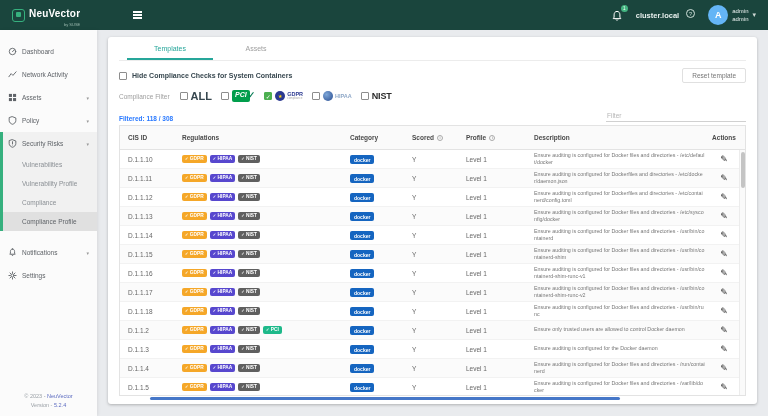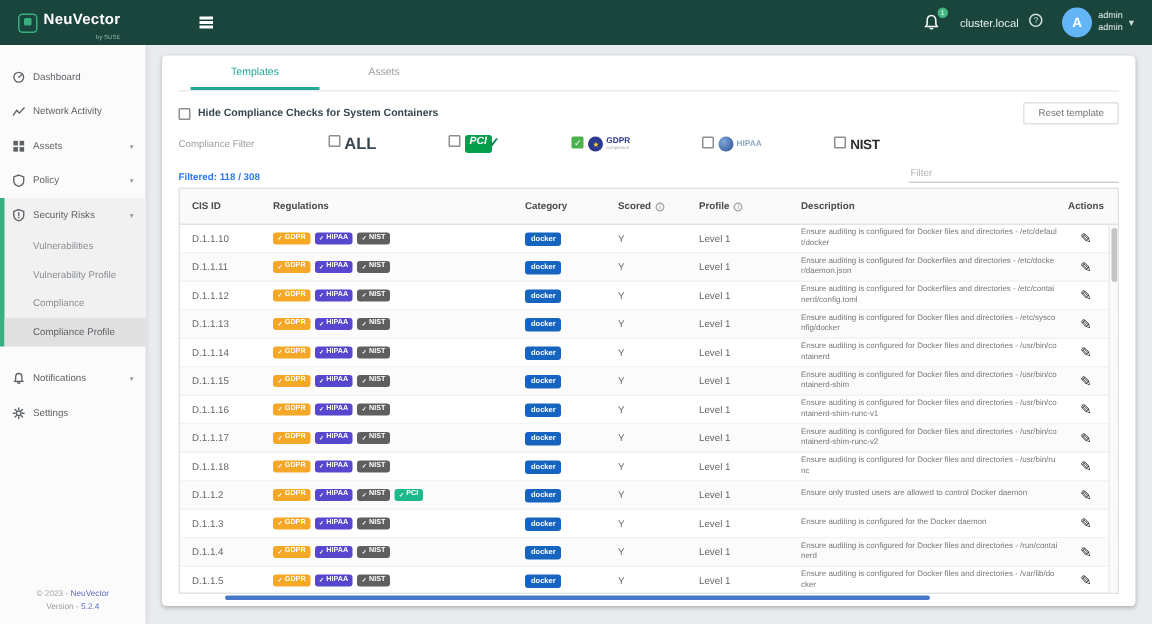--- a/index.html
+++ b/index.html
@@ -12,21 +12,21 @@
   .logo-mark{width:13px;height:13px;border:1.5px solid #36b07e;border-radius:3px;position:relative;flex-shrink:0;}
   .logo-mark::after{content:"";position:absolute;left:2.5px;top:2.5px;width:5px;height:5px;background:#36b07e;border-radius:1px;}
   .brand-name{font-size:10px;font-weight:700;line-height:1;letter-spacing:.2px;}
   .brand-sub{display:block;font-size:4px;color:#9ab8ad;text-align:right;margin-top:1px;}
   .hamburger{margin-left:26px;display:flex;flex-direction:column;gap:1.5px;cursor:pointer;padding:3px;}
   .hamburger i{width:9px;height:1.5px;background:#fff;display:block;}
   .header-right{margin-left:auto;display:flex;align-items:center;gap:13px;}
   .bell-wrap{position:relative;width:12px;height:13px;}
   .bell-badge{position:absolute;top:-4px;right:-5px;background:#43b581;color:#fff;font-size:4.5px;
     min-width:7px;height:7px;border-radius:50%;display:flex;align-items:center;justify-content:center;}
-  .cluster{font-size:7.5px;font-weight:400;color:#e8f0ee;}
+  .cluster{font-size:7.5px;font-weight:700;color:#e8f0ee;}
   .help{width:9px;height:9px;border:1px solid #cfe0da;border-radius:50%;font-size:5.5px;display:flex;
     align-items:center;justify-content:center;color:#cfe0da;align-self:flex-start;margin-top:4px;margin-left:-6px;}
   .avatar{width:20px;height:20px;border-radius:50%;background:#64b5f6;display:flex;align-items:center;
     justify-content:center;font-size:9px;color:#fff;font-weight:600;}
   .user-menu{display:flex;align-items:center;gap:4px;cursor:pointer;}
   .user-block{font-size:6px;line-height:1.35;color:#e8f0ee;}
   .chev{font-size:7px;color:#cfd8d4;}
 
   
   .shell{display:flex;height:386px;}
@@ -56,21 +56,21 @@
   .row-hide{display:flex;align-items:center;margin-top:7px;}
   .checkbox{width:8px;height:8px;border:1px solid #8d8d8d;border-radius:1px;background:#fff;
     display:inline-flex;align-items:center;justify-content:center;flex-shrink:0;font-size:6px;color:transparent;}
   .checkbox.checked{background:#4caf50;border-color:#4caf50;color:#fff;}
   .hide-label{font-size:7px;font-weight:700;color:#37474f;margin-left:5px;}
   .reset-btn{margin-left:auto;font-size:6.5px;color:#757575;border:1px solid #e0e0e0;border-radius:2px;
     padding:3px 9px;background:#fff;cursor:pointer;font-family:inherit;}
 
   .row-filter{display:flex;align-items:center;gap:9px;margin-top:6px;min-height:14px;}
   .cf-label{font-size:6.5px;color:#9e9e9e;margin-right:1px;}
-  .cf-item{display:flex;align-items:flex-start;gap:3px;cursor:pointer;margin-left:39px;}
+  .cf-item{display:flex;align-items:center;gap:3px;cursor:pointer;}
   .cf-all{font-size:11px;font-weight:800;color:#37474f;}
   .logo-pci{display:flex;align-items:center;}
   .pci-box{background:#019e4c;border-radius:2px;padding:1px 3px 2px;color:#fff;font-weight:800;
     font-style:italic;font-size:7px;line-height:1.2;}
   .pci-check{color:#0a7d57;font-size:9px;font-weight:800;margin-left:-2px;line-height:1;}
   .logo-gdpr{display:flex;align-items:center;gap:2px;}
   .gdpr-circle{width:10px;height:10px;border-radius:50%;background:#2b3990;color:#ffd617;font-size:5px;
     display:flex;align-items:center;justify-content:center;}
   .gdpr-name{display:block;font-size:5.5px;font-weight:700;color:#2b3990;line-height:1.1;}
   .gdpr-sub{display:block;font-size:3px;color:#aaa;line-height:1.1;}

